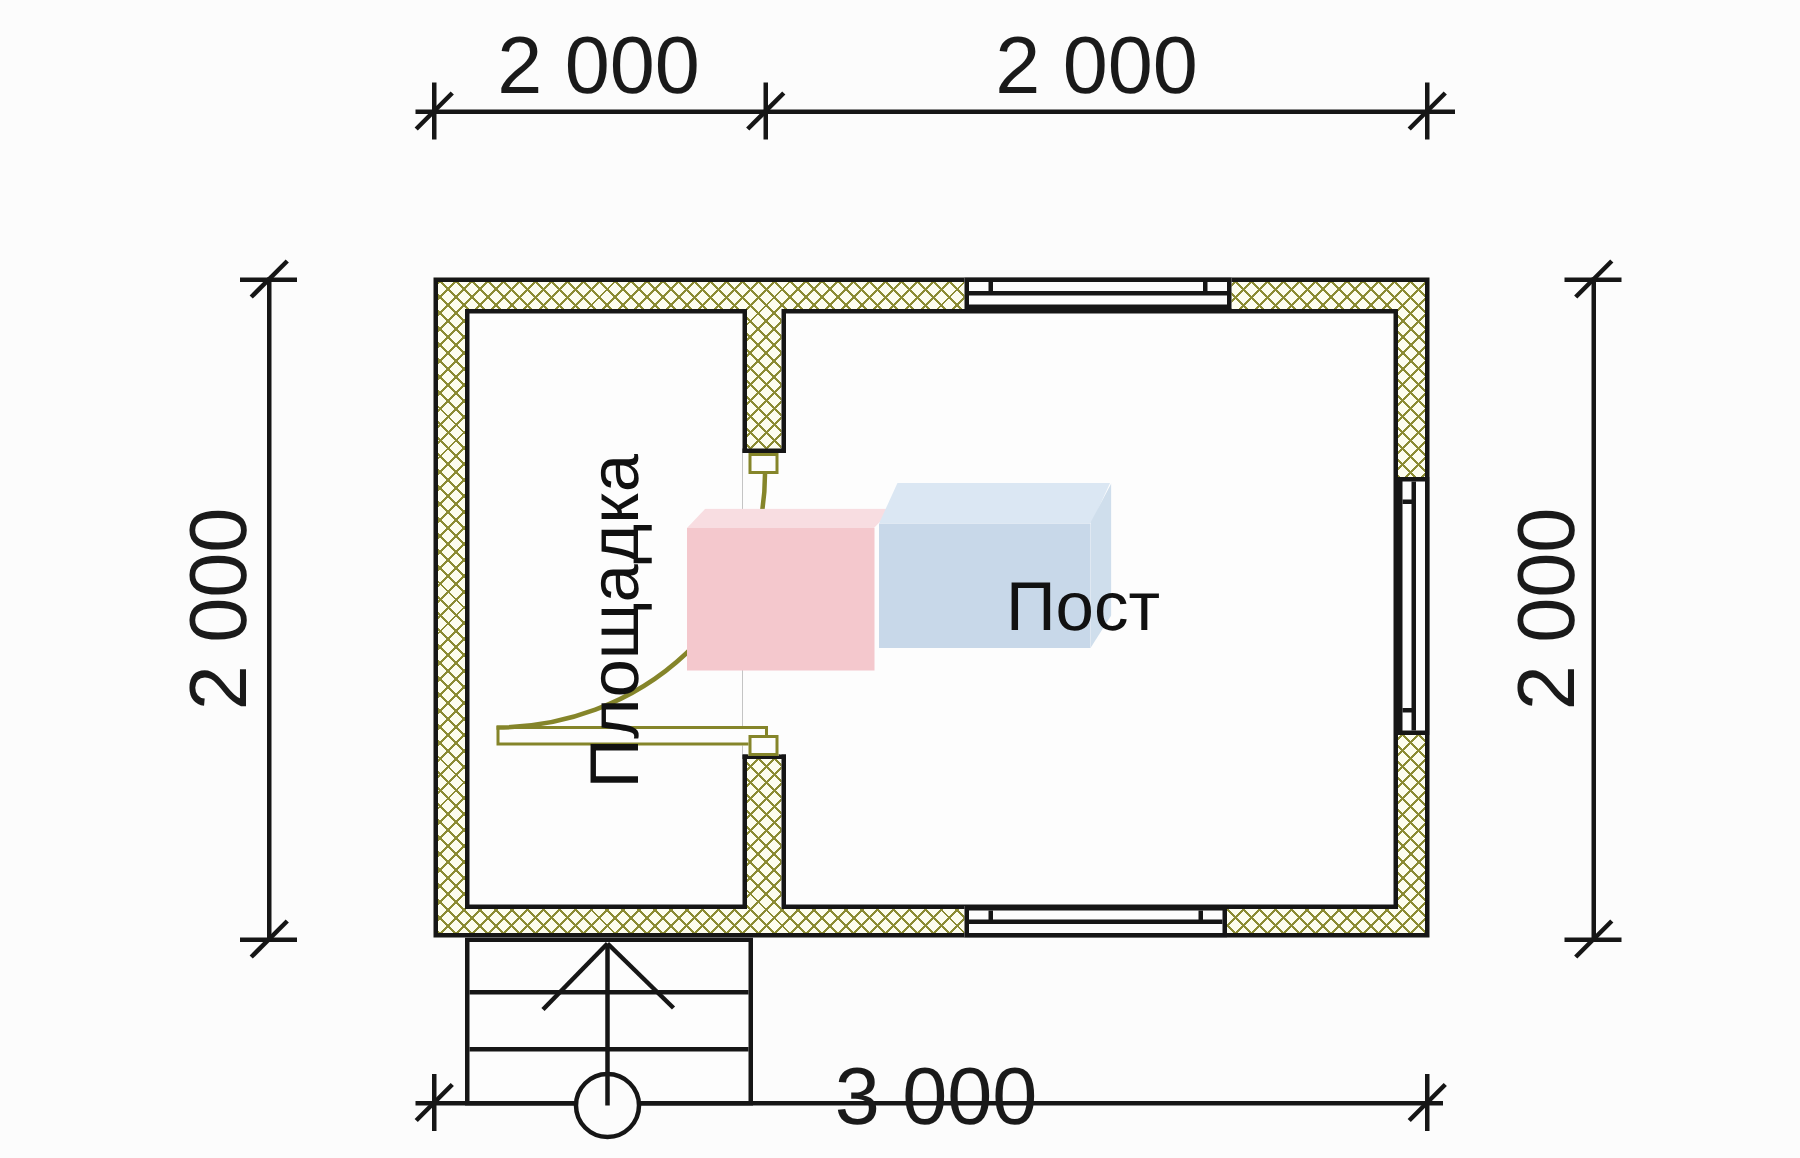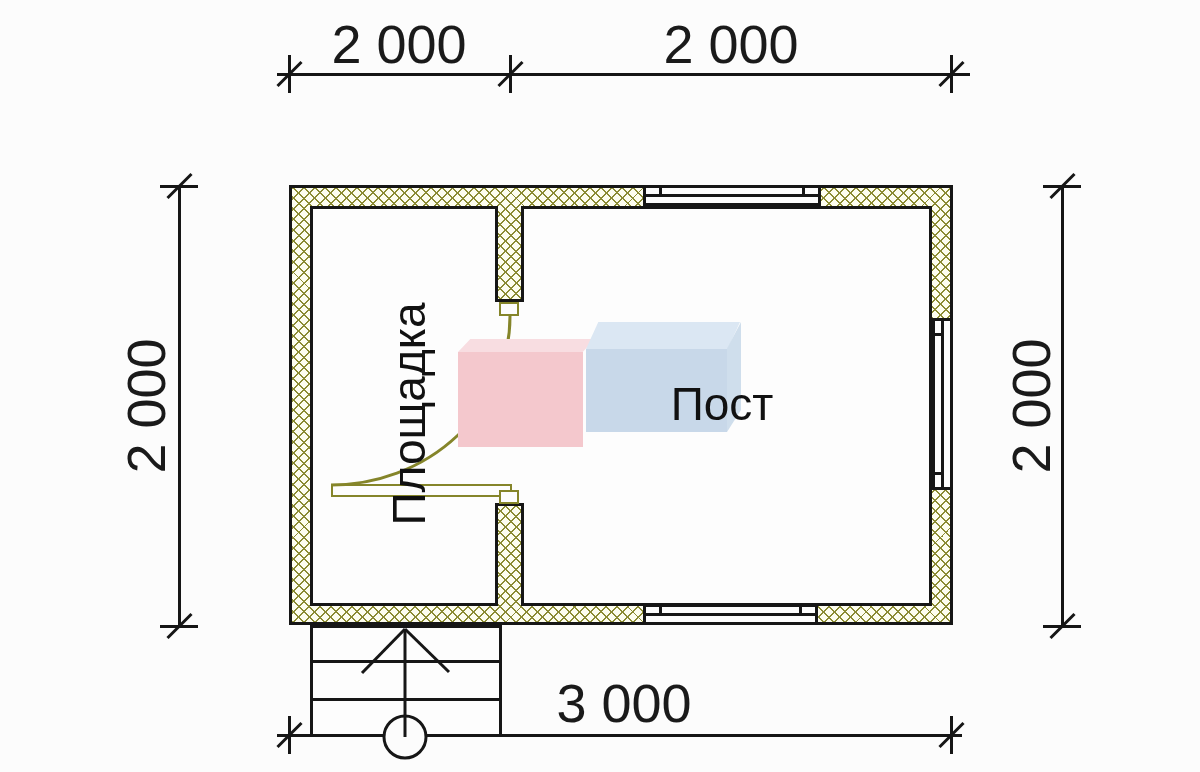--- a/index.html
+++ b/index.html
@@ -150,21 +150,21 @@
     </div>
   <div class="tick tick-h" style="left:1062px;top:626px;">
       <i class="bar"></i>
       <i class="slash"></i>
     </div>
 
   <div class="dimtext" style="left:399px;top:44px;">2 000</div>
   <div class="dimtext" style="left:731px;top:44px;">2 000</div>
   <div class="dimtext rot" style="left:146px;top:406px;">2 000</div>
   <div class="dimtext rot" style="left:1031px;top:406px;">2 000</div>
-  <div class="dimtext" style="left:624px;top:703px;">3 000</div>
+  <div class="dimtext" style="left:624px;top:731px;">3 000</div>
 
   <div class="abs wm wm-pink-top"></div>
   <div class="abs wm wm-pink"></div>
   <div class="abs wm wm-blue-top"></div>
   <div class="abs wm wm-blue-side"></div>
   <div class="abs wm wm-blue"></div>
 
   <div class="roomtext rot" style="left:409px;top:414px;">Площадка</div>
   <div class="roomtext" style="left:722px;top:404px;">Пост</div>
 

